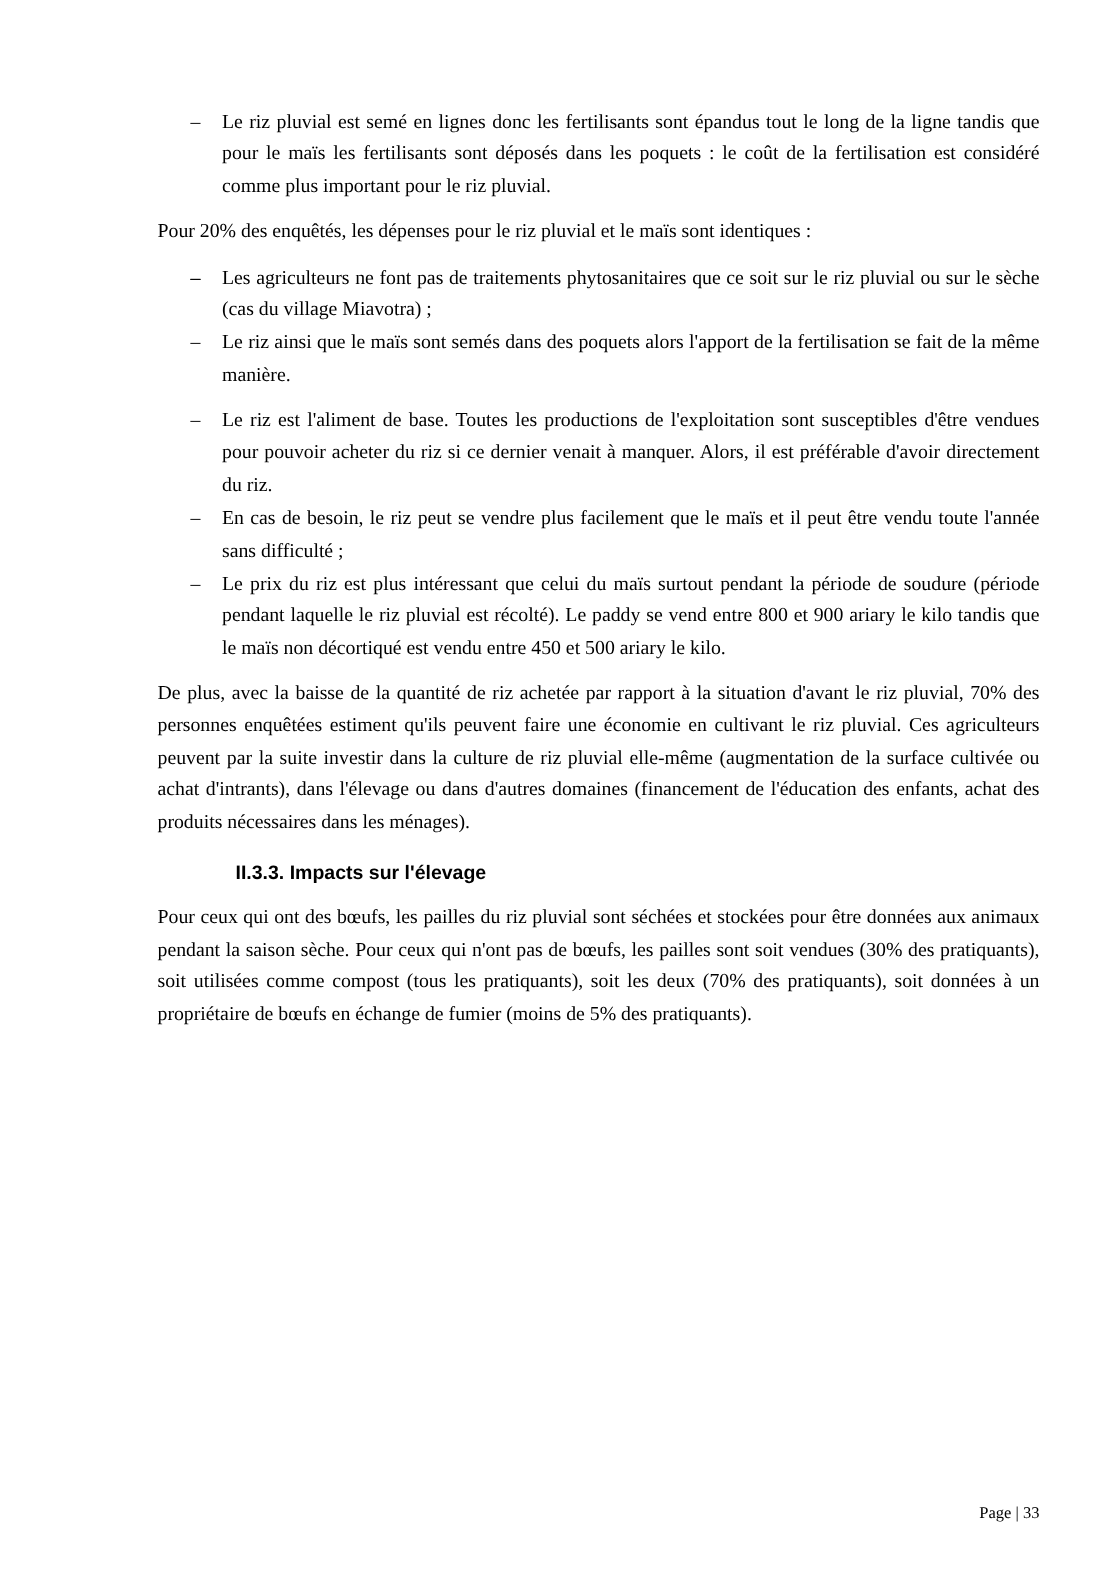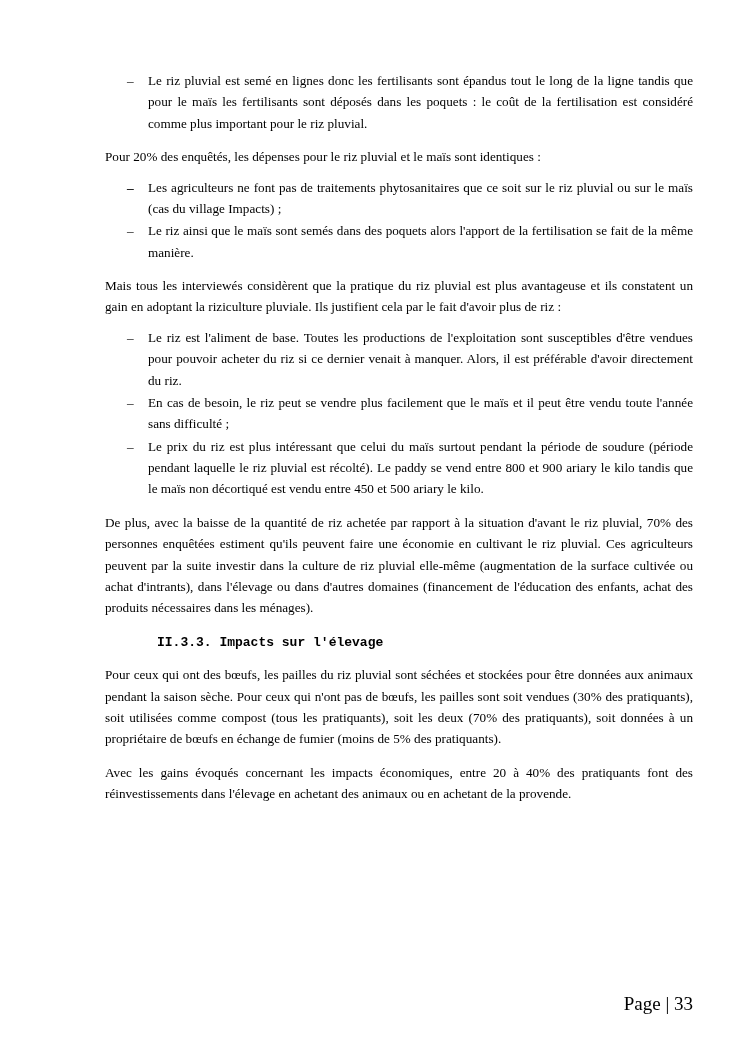--- a/index.html
+++ b/index.html
@@ -21,21 +21,21 @@
     top: 0;
     width: 745px;
     height: 1053px;
     box-sizing: border-box;
     padding: 70px 52px 40px 105px;
   }
   .content {
     width: 588px;
   }
   p.para {
-    margin: 12px 0 9px 0;
+    margin: 0 0 9px 0;
     text-align: justify;
     font-size: 13.2px;
     line-height: 1.62;
     text-justify: inter-word;
   }
   ul.bullets {
     list-style: none;
     margin: 0 0 9px 0;
     padding: 0;
   }
@@ -48,64 +48,62 @@
     line-height: 1.62;
   }
   ul.bullets li .dash {
     position: absolute;
     left: 22px;
     top: 0;
   }
   h3.section-heading {
     margin: 14px 0 9px 0;
     padding-left: 52px;
-    font-family: Liberation Mono, monospace;
+    font-family: Liberation Sans, sans-serif;
     font-size: 13px;
     font-weight: bold;
     line-height: 1.5;
   }
   .footer {
     position: absolute;
     right: 52px;
     bottom: 38px;
-    font-size: 19px;
+    font-size: 11px;
     font-family: "Liberation Serif", serif;
   }
 </style>
 </head>
 <body>
 
 <div class="page">
   <div class="content">
 
     <ul class="bullets">
       <li><span class="dash">–</span><span>Le riz pluvial est semé en lignes donc les fertilisants sont épandus tout le long de la ligne tandis que pour le maïs les fertilisants sont déposés dans les poquets : le coût de la fertilisation est considéré comme plus important pour le riz pluvial.</span></li>
     </ul>
 
     <p class="para">Pour 20% des enquêtés, les dépenses pour le riz pluvial et le maïs sont identiques :</p>
 
     <ul class="bullets">
       <li><span class="dash">–</span></li>
-      <li><span class="dash">–</span><span>Les agriculteurs ne font pas de traitements phytosanitaires que ce soit sur le riz pluvial ou sur le maïs (cas du village Impacts) ;</span></li>
+      <li><span class="dash">–</span><span>Les agriculteurs ne font pas de traitements phytosanitaires que ce soit sur le riz pluvial ou sur le sèche (cas du village Miavotra) ;</span></li>
       <li><span class="dash">–</span><span>Le riz ainsi que le maïs sont semés dans des poquets alors l'apport de la fertilisation se fait de la même manière.</span></li>
     </ul>
 
-    <p class="para">Mais tous les interviewés considèrent que la pratique du riz pluvial est plus avantageuse et ils constatent un gain en adoptant la riziculture pluviale. Ils justifient cela par le fait d'avoir plus de riz :</p>
 
     <ul class="bullets">
       <li><span class="dash">–</span><span>Le riz est l'aliment de base. Toutes les productions de l'exploitation sont susceptibles d'être vendues pour pouvoir acheter du riz si ce dernier venait à manquer. Alors, il est préférable d'avoir directement du riz.</span></li>
       <li><span class="dash">–</span><span>En cas de besoin, le riz peut se vendre plus facilement que le maïs et il peut être vendu toute l'année sans difficulté ;</span></li>
       <li><span class="dash">–</span><span>Le prix du riz est plus intéressant que celui du maïs surtout pendant la période de soudure (période pendant laquelle le riz pluvial est récolté). Le paddy se vend entre 800 et 900 ariary le kilo tandis que le maïs non décortiqué est vendu entre 450 et 500 ariary le kilo.</span></li>
     </ul>
 
     <p class="para">De plus, avec la baisse de la quantité de riz achetée par rapport à la situation d'avant le riz pluvial, 70% des personnes enquêtées estiment qu'ils peuvent faire une économie en cultivant le riz pluvial. Ces agriculteurs peuvent par la suite investir dans la culture de riz pluvial elle-même (augmentation de la surface cultivée ou achat d'intrants), dans l'élevage ou dans d'autres domaines (financement de l'éducation des enfants, achat des produits nécessaires dans les ménages).</p>
 
     <h3 class="section-heading">II.3.3. Impacts sur l'élevage</h3>
 
     <p class="para">Pour ceux qui ont des bœufs, les pailles du riz pluvial sont séchées et stockées pour être données aux animaux pendant la saison sèche. Pour ceux qui n'ont pas de bœufs, les pailles sont soit vendues (30% des pratiquants), soit utilisées comme compost (tous les pratiquants), soit les deux (70% des pratiquants), soit données à un propriétaire de bœufs en échange de fumier (moins de 5% des pratiquants).</p>
 
 
-    <p class="para">Avec les gains évoqués concernant les impacts économiques, entre 20 à 40% des pratiquants font des réinvestissements dans l'élevage en achetant des animaux ou en achetant de la provende.</p>
 
   </div>
 
   <div class="footer">Page | 33</div>
 </div>
 
 </body></html>

